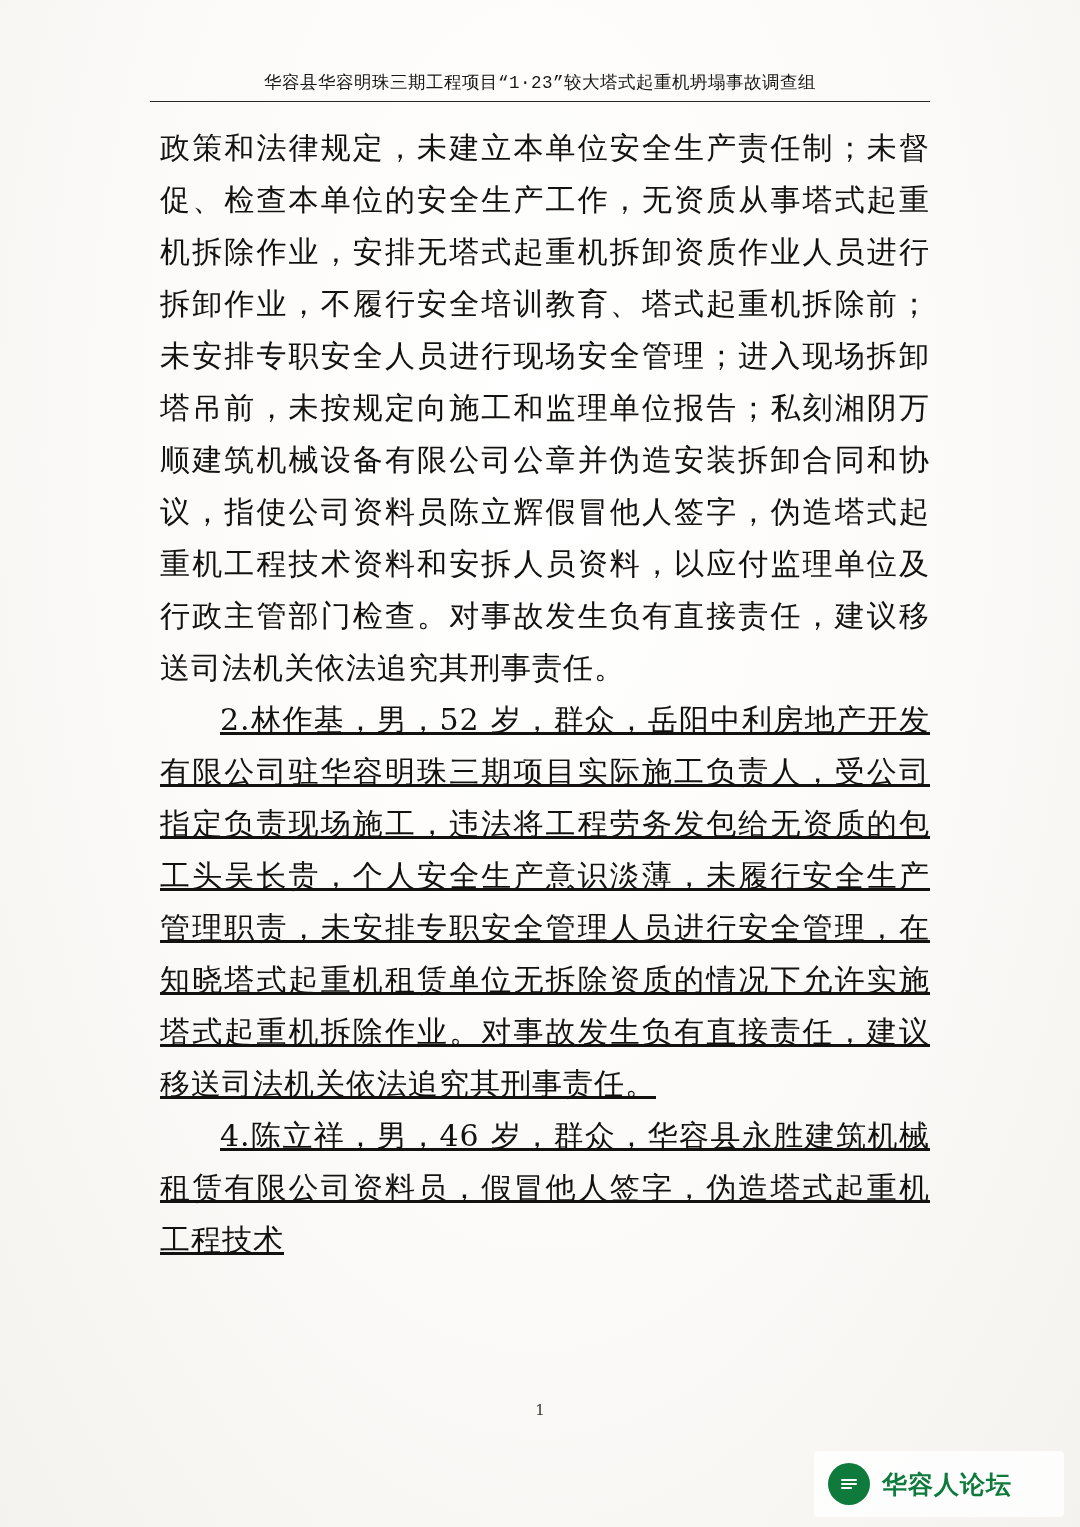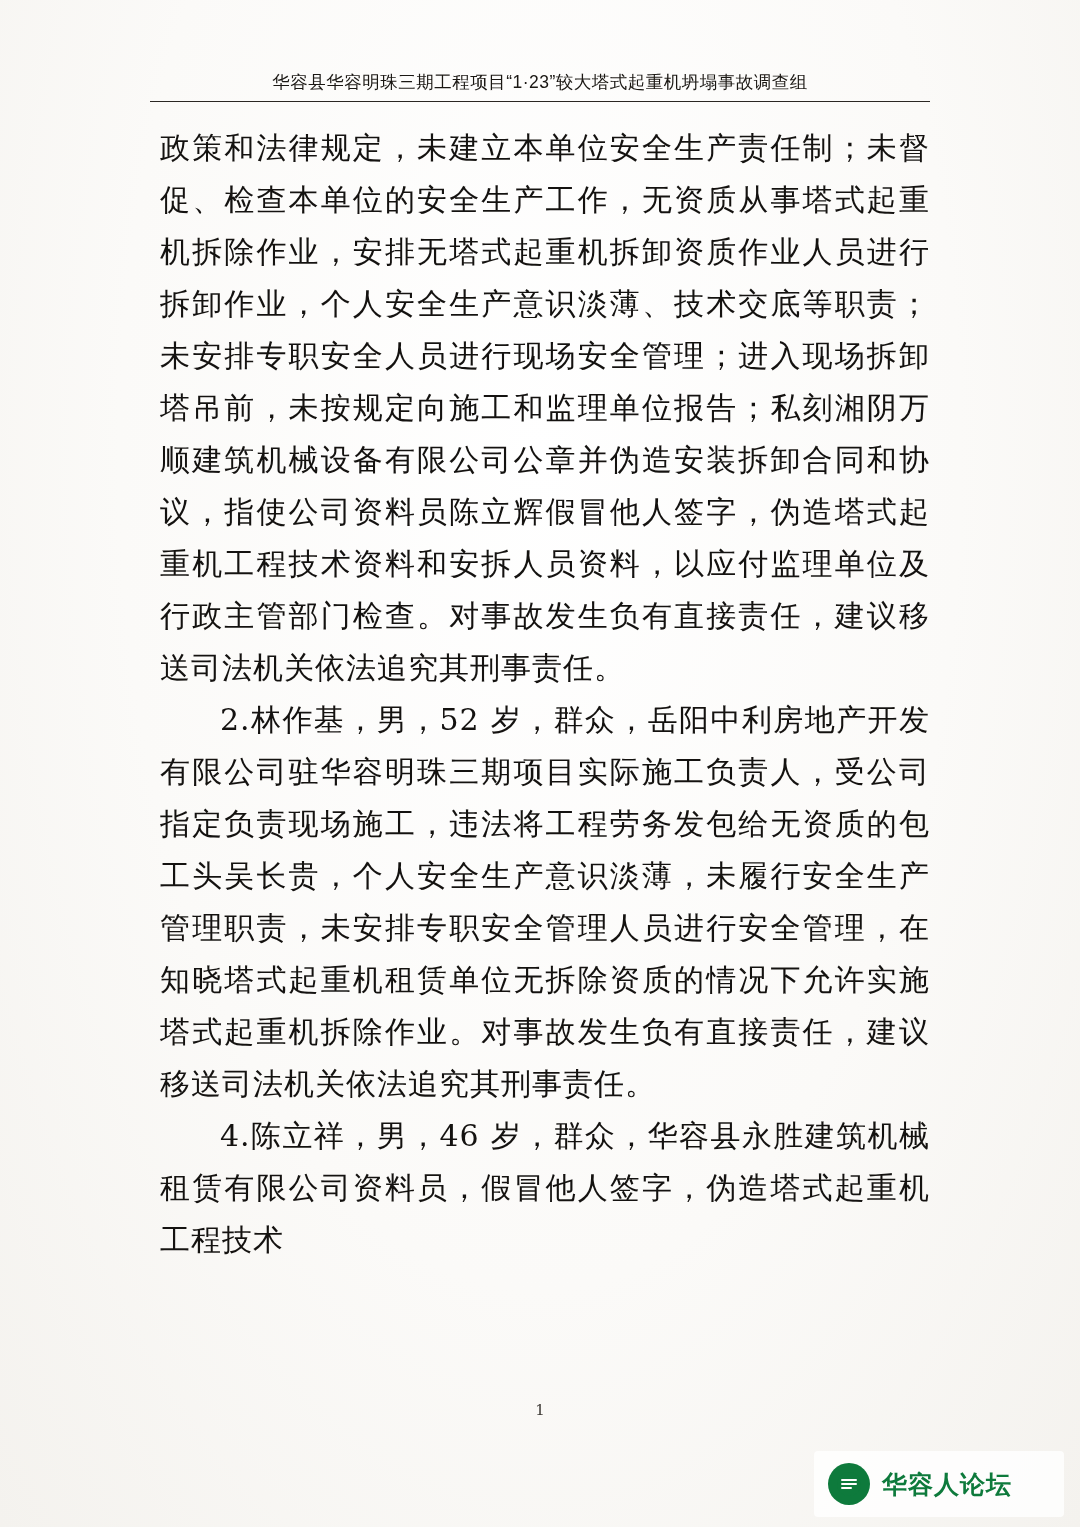--- a/index.html
+++ b/index.html
@@ -34,21 +34,21 @@
     top: 70px;
     left: 150px;
     right: 150px;
     text-align: center;
   }
   .header-text {
     font-size: 17.5px;
     letter-spacing: 0.5px;
     color: #1a1713;
     white-space: nowrap;
-    font-family: Liberation Sans, sans-serif;
+    font-family: Liberation Mono, monospace;
   }
   .header-rule {
     margin-top: 7px;
     border-top: 1.6px solid #2b2723;
     width: 100%;
   }
 
   .content {
     position: absolute;
     top: 122px;
@@ -60,20 +60,21 @@
     line-height: 52px;
     letter-spacing: 1.0px;
     text-align: justify;
     text-justify: inter-ideograph;
     margin: 0 0 0 0;
     color: #141210;
     font-family: "DejaVu Serif", "Liberation Serif", serif;
   }
   .para.indent {
     text-indent: 2em;
+    text-decoration: underline;
   }
 
   .page-number {
     position: absolute;
     bottom: 108px;
     left: 0;
     right: 0;
     text-align: center;
     font-size: 15px;
     color: #3a3632;
@@ -118,21 +119,21 @@
 
 <div class="page">
   <div class="paper-tint"></div>
 
   <div class="header">
     <div class="header-text">华容县华容明珠三期工程项目“1·23”较大塔式起重机坍塌事故调查组</div>
     <div class="header-rule"></div>
   </div>
 
   <div class="content">
-    <p class="para">政策和法律规定，未建立本单位安全生产责任制；未督促、检查本单位的安全生产工作，无资质从事塔式起重机拆除作业，安排无塔式起重机拆卸资质作业人员进行拆卸作业，个人安全生产意识淡薄、技术交底等职责；未安排专职安全人员进行现场安全管理；进入现场拆卸塔吊前，未按规定向施工和监理单位报告；私刻湘阴万顺建筑机械设备有限公司公章并伪造安装拆卸合同和协议，指使公司资料员陈立辉假冒他人签字，伪造塔式起重机工程技术资料和安拆人员资料，以应付监理单位及行政主管部门检查。对事故发生负有直接责任，建议移送司法机关依法追究其刑事责任。</p>
+    <p class="para">政策和法律规定，未建立本单位安全生产责任制；未督促、检查本单位的安全生产工作，无资质从事塔式起重机拆除作业，安排无塔式起重机拆卸资质作业人员进行拆卸作业，不履行安全培训教育、塔式起重机拆除前；未安排专职安全人员进行现场安全管理；进入现场拆卸塔吊前，未按规定向施工和监理单位报告；私刻湘阴万顺建筑机械设备有限公司公章并伪造安装拆卸合同和协议，指使公司资料员陈立辉假冒他人签字，伪造塔式起重机工程技术资料和安拆人员资料，以应付监理单位及行政主管部门检查。对事故发生负有直接责任，建议移送司法机关依法追究其刑事责任。</p>
     <p class="para indent">2.林作基，男，52 岁，群众，岳阳中利房地产开发有限公司驻华容明珠三期项目实际施工负责人，受公司指定负责现场施工，违法将工程劳务发包给无资质的包工头吴长贵，个人安全生产意识淡薄，未履行安全生产管理职责，未安排专职安全管理人员进行安全管理，在知晓塔式起重机租赁单位无拆除资质的情况下允许实施塔式起重机拆除作业。对事故发生负有直接责任，建议移送司法机关依法追究其刑事责任。</p>
     <p class="para indent">4.陈立祥，男，46 岁，群众，华容县永胜建筑机械租赁有限公司资料员，假冒他人签字，伪造塔式起重机工程技术</p>
   </div>
 
   <div class="page-number">1</div>
 
   <div class="watermark">
     <div class="wm-logo">
       <svg width="26" height="26" viewBox="0 0 26 26" aria-hidden="true">
         <circle cx="13" cy="13" r="12" fill="#0e7a3c"></circle>

